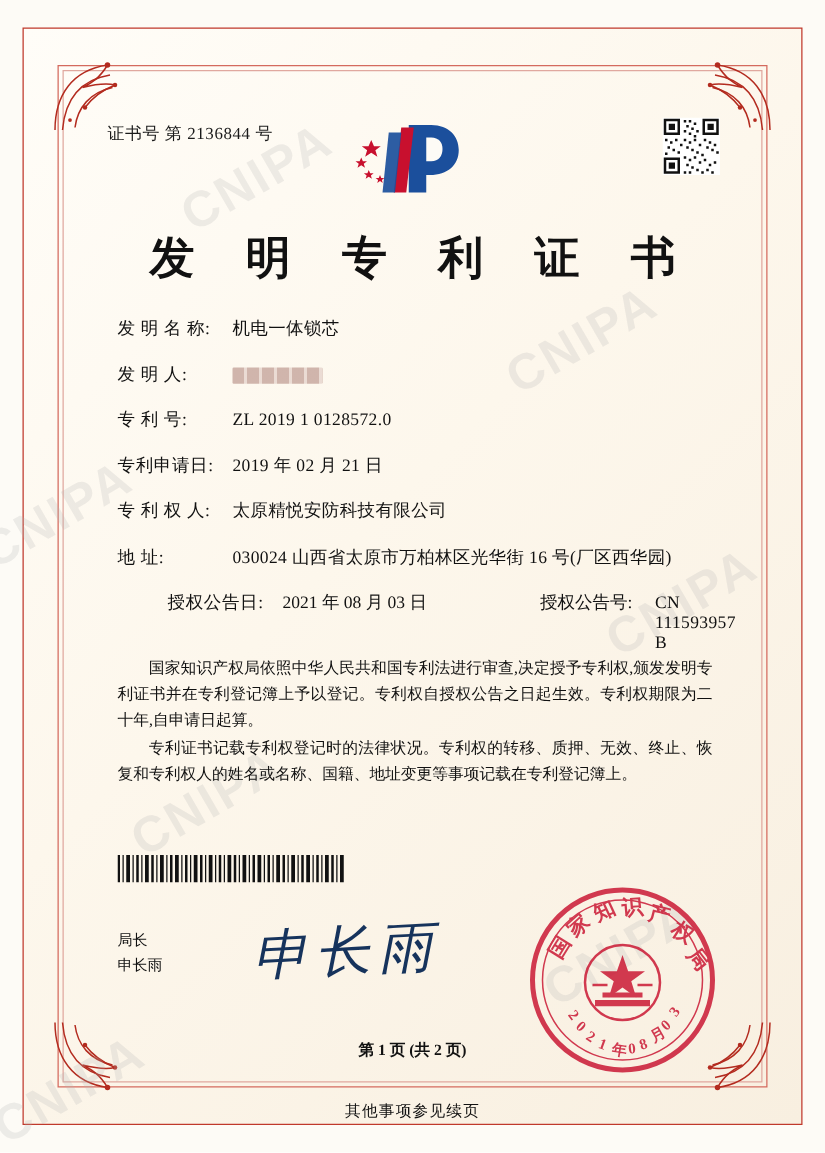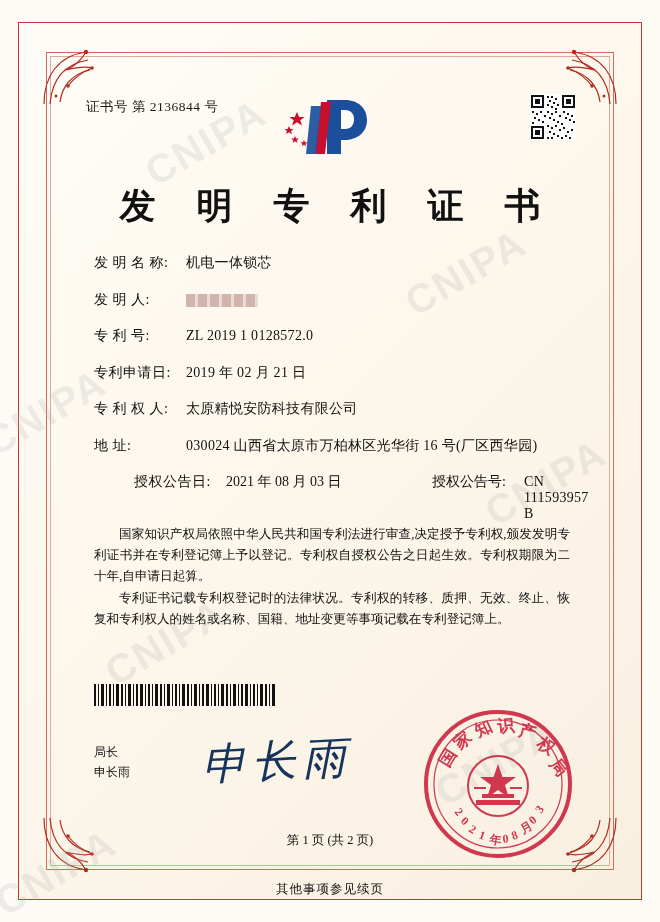--- a/index.html
+++ b/index.html
@@ -190,20 +190,21 @@
     width: 160px; height: 160px;
   }
 
   .page-no {
     position: absolute;
     left: 0; right: 0;
     top: 776px;
     text-align: center;
     font-size: 12.5px;
     color: #111;
+    font-weight: bold;
   }
   .footer-note {
     position: absolute;
     left: 0; right: 0;
     bottom: 24px;
     text-align: center;
     font-size: 12.5px;
     color: #111;
     letter-spacing: 1px;
   }

